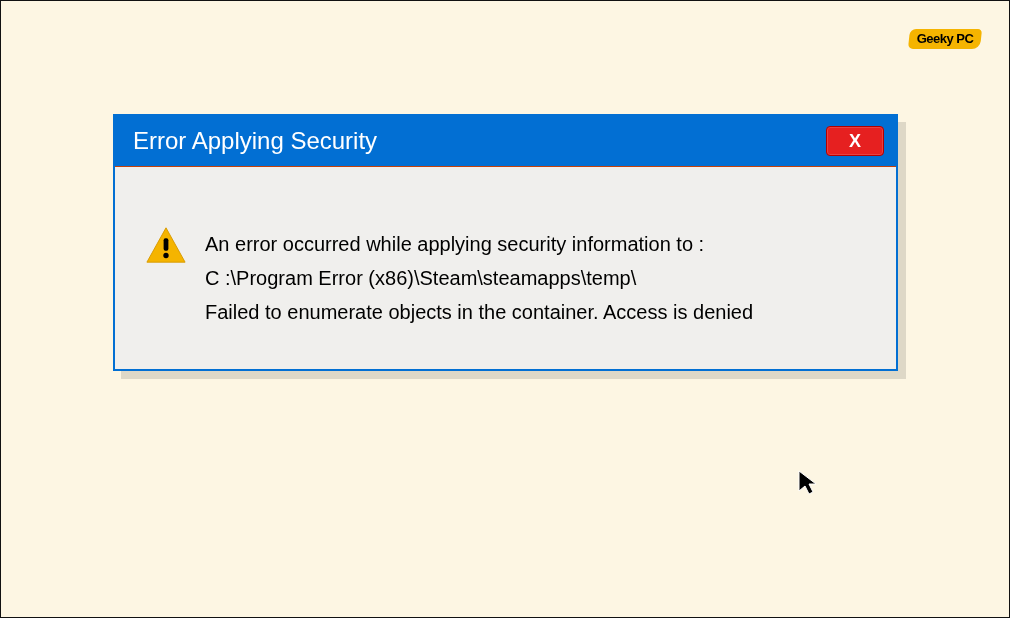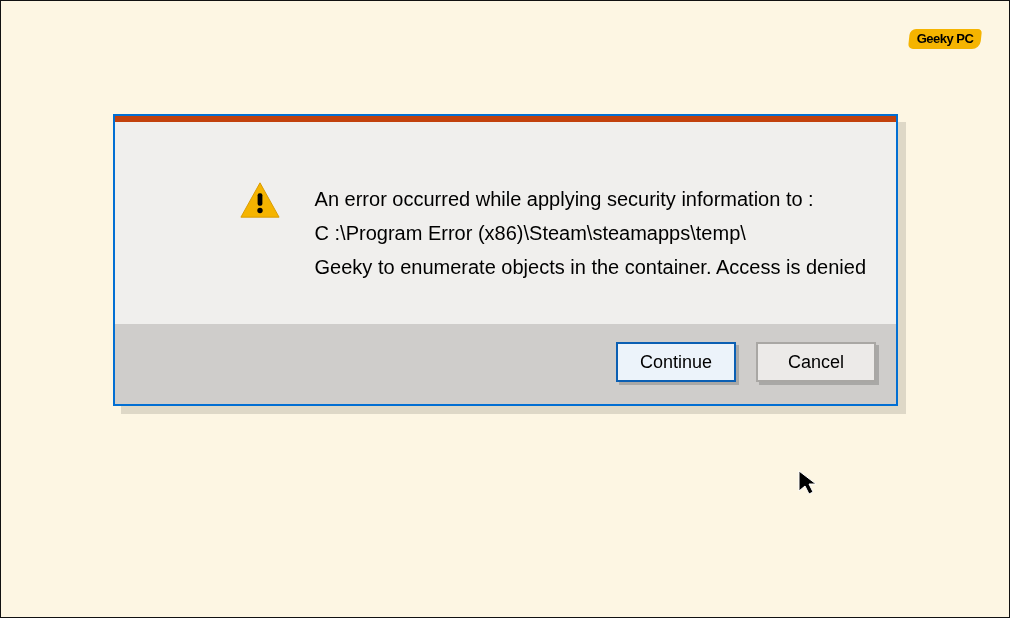--- a/index.html
+++ b/index.html
@@ -73,23 +73,22 @@
       font-weight: 900;
       font-size: 18px;
       cursor: pointer;
       border: 1px solid #b30000;
       box-shadow: inset 0 0 0 1px rgba(255,255,255,0.15);
     }
     .content-area {
       background: #f0efed;
       padding: 60px 30px 40px 30px;
       display: flex;
-      gap: 34px;
-      border-top: 6px solid #c2410c;
-      justify-content: flex-end;
+      gap: 18px;
+      border-top: 1px solid #c2410c;
     }
     .warn-icon {
       flex: 0 0 auto;
       width: 42px;
       height: 42px;
       margin-top: -2px;
     }
     .msg {
       font-size: 20px;
       color: #000;
@@ -135,44 +134,42 @@
 <body>
 
 <div class="logo">
   <div class="logo-swash">
     <span class="logo-text">Geeky PC</span>
   </div>
 </div>
 
 <div class="dialog">
 
+  <div class="titlebar">
+    <span class="titlebar-title">Error Applying Security</span>
+    <div class="close-btn">
+      <span>X</span>
+    </div>
+  </div>
 
   <div class="content-area">
     <div class="warn-icon">
       <svg viewBox="0 0 44 40" width="42" height="40">
         <polygon points="22,2 42,38 2,38" fill="#f5b400" stroke="#d89a00" stroke-width="1"></polygon>
         <rect x="19.5" y="13" width="5" height="13" rx="2" fill="#000"></rect>
         <circle cx="22" cy="31" r="2.8" fill="#000"></circle>
       </svg>
     </div>
     <div class="msg">
       <div class="msg-line">An error occurred while applying security information to :</div>
       <div class="msg-line">C :\Program Error (x86)\Steam\steamapps\temp\</div>
-      <div class="msg-line">Geeky to enumerate objects in the container. Access is denied</div>
+      <div class="msg-line">Failed to enumerate objects in the container. Access is denied</div>
     </div>
   </div>
 
-  <div class="button-row">
-    <div class="btn btn-primary">
-      <span>Continue</span>
-    </div>
-    <div class="btn btn-secondary">
-      <span>Cancel</span>
-    </div>
-  </div>
 
 </div>
 
 <div class="cursor">
   <svg width="22" height="28" viewBox="0 0 22 28">
     <polygon points="2,2 2,22 8,17 12,25 16,23 12,15 19,15" fill="#000" stroke="#fff" stroke-width="1"></polygon>
   </svg>
 </div>
 
 </body></html>

